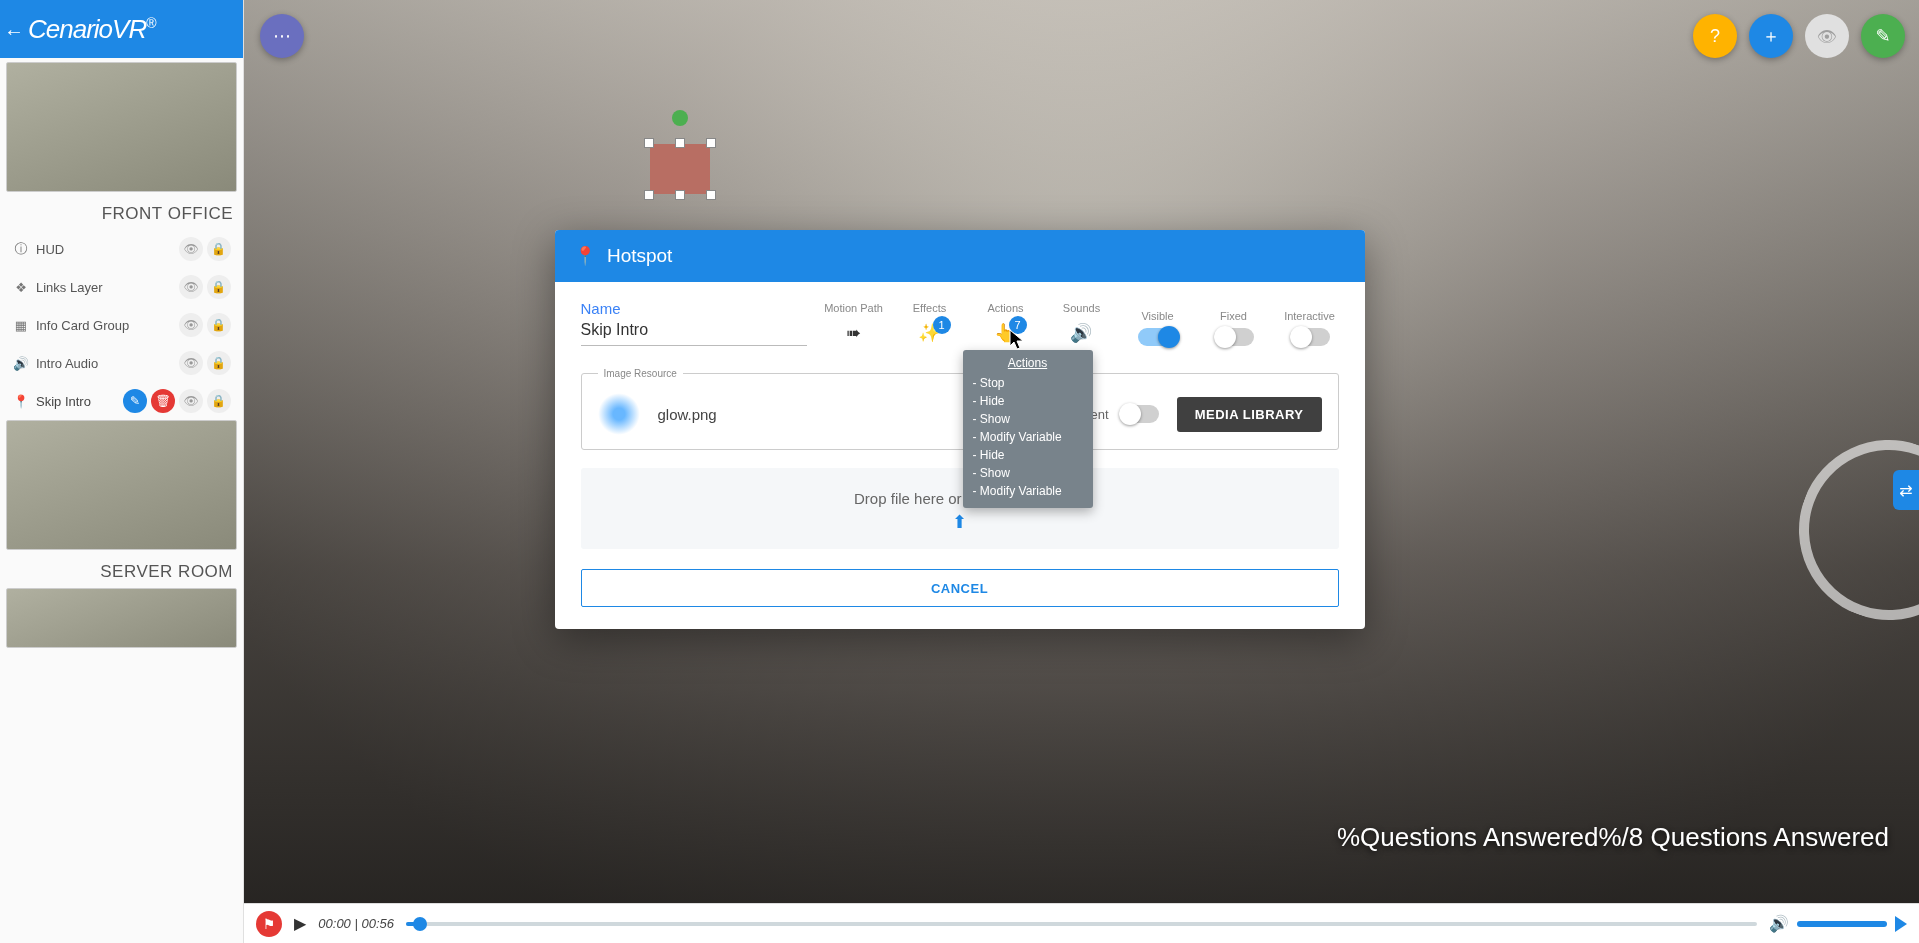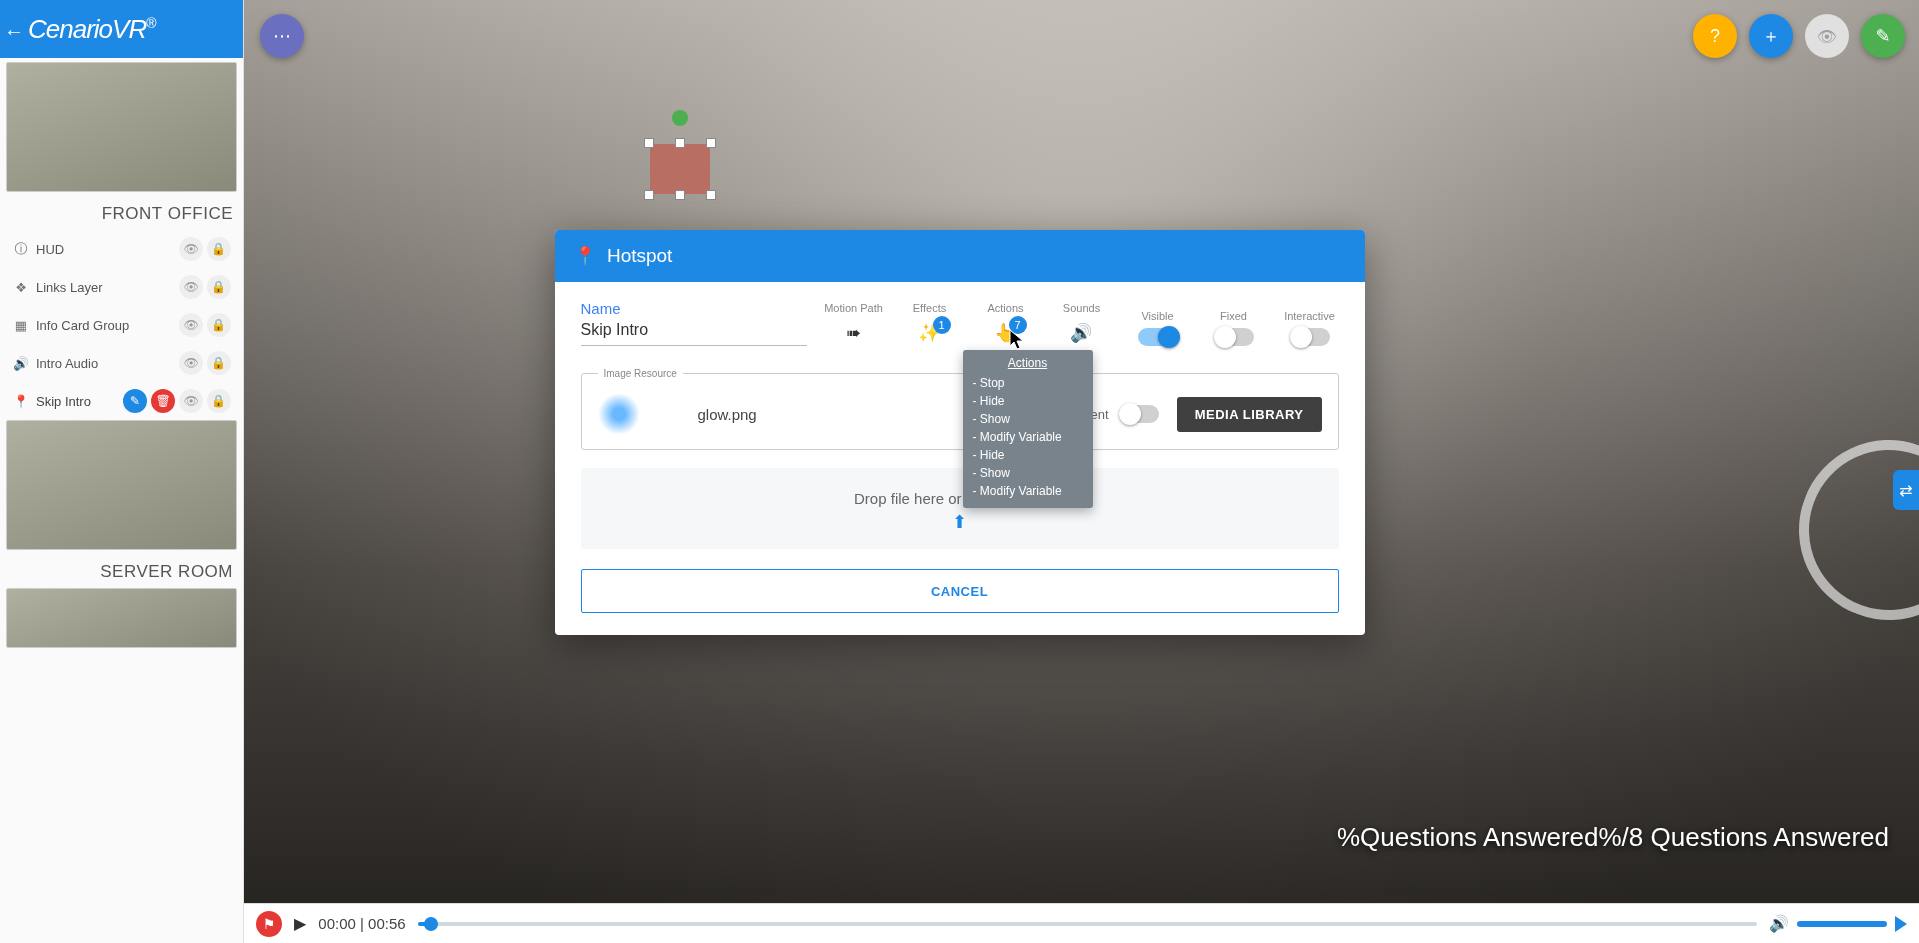--- a/index.html
+++ b/index.html
@@ -49,21 +49,21 @@
 .gizmo .box { width:60px; height:50px; background:#b86e63; margin-top:18px; position:relative; }
 .gizmo .h { position:absolute; width:10px; height:10px; background:#fff; border:1px solid #888; }
 .gizmo .h.tl { left:-6px; top:-6px; } .gizmo .h.tr { right:-6px; top:-6px; }
 .gizmo .h.bl { left:-6px; bottom:-6px; } .gizmo .h.br { right:-6px; bottom:-6px; }
 .gizmo .h.tm { left:50%; margin-left:-5px; top:-6px; } .gizmo .h.bm { left:50%; margin-left:-5px; bottom:-6px; }
 
 
 .timeline { position:absolute; left:244px; right:0; bottom:0; height:40px; background:#fff; display:flex; align-items:center; padding:0 12px; gap:12px; z-index:30; border-top:1px solid #ddd; }
 .timeline .flag { width:26px; height:26px; border-radius:50%; background:#e53935; display:inline-flex; align-items:center; justify-content:center; color:#fff; font-size:14px; }
 .timeline .play { font-size:16px; color:#333; cursor:pointer; }
-.timeline .time { font-size:15px; color:#444; }
+.timeline .time { font-size:13px; color:#444;font-style:italic; }
 .timeline .track { flex:1; height:4px; background:#cfd8dc; border-radius:2px; position:relative; }
 .timeline .track .prog { position:absolute; left:0; top:0; height:100%; width:1%; background:#1e88e5; border-radius:2px; }
 .timeline .track .knob { position:absolute; left:1%; top:50%; width:14px; height:14px; background:#1e88e5; border-radius:50%; transform:translate(-50%,-50%); }
 .timeline .vol { display:flex; align-items:center; gap:8px; }
 .timeline .vol .vtrack { width:90px; height:6px; background:#1e88e5; border-radius:3px; }
 .timeline .vol .vtri { width:0; height:0; border-top:8px solid transparent; border-bottom:8px solid transparent; border-left:12px solid #1e88e5; }
 
 
 .modal { position:absolute; left:50%; top:230px; transform:translateX(-50%); width:810px; background:#fff; border-radius:4px; box-shadow:0 10px 40px rgba(0,0,0,.4); z-index:40; overflow:visible; }
 .modal .m-head { background:#1e88e5; color:#fff; height:52px; display:flex; align-items:center; padding:0 20px; font-size:19px; border-radius:4px 4px 0 0; }
@@ -82,33 +82,33 @@
 
 
 .tog { width:40px; height:18px; background:#d0d0d0; border-radius:9px; position:relative; cursor:pointer; }
 .tog .knob { position:absolute; top:-2px; width:22px; height:22px; background:#fff; border-radius:50%; box-shadow:0 1px 3px rgba(0,0,0,.4); left:0; transition:left .1s; }
 .tog.on { background:#90caf9; } .tog.on .knob { left:20px; background:#1e88e5; }
 
 
 .fset { margin-top:22px; border:1px solid #ccc; border-radius:3px; padding:14px 16px; display:flex; align-items:center; gap:18px; position:relative; }
 .fset legend { font-size:10px; color:#888; padding:0 6px; }
 .fset .thumb { width:42px; height:42px; border-radius:50%; background: radial-gradient(circle,#68b7ff 20%, rgba(104,183,255,0) 70%); }
-.fset .fname { font-size:15px; color:#444; flex:1;margin-left:40px; }
+.fset .fname { font-size:15px; color:#444; flex:1; }
 .fset .trans { display:flex; align-items:center; gap:10px; font-size:13px; color:#666; }
 .fset .mlib { background:#404040; color:#fff; border:none; padding:10px 18px; border-radius:3px; font-size:13px; font-weight:600; letter-spacing:.5px; cursor:pointer; }
 
 
 .drop { margin-top:18px; background:#f5f7f9; border-radius:3px; padding:22px 10px 16px; text-align:center; color:#666; }
 .drop .d1 { font-size:15px; margin-bottom:4px; }
 .drop .d2 { font-size:12px; color:#888; margin-bottom:8px; }
 .drop .up { color:#1e88e5; font-size:18px; }
 
 
 .btn-row { margin-top:20px; display:flex; gap:4px; }
-.btn-row button { flex:1; height:44px; font-size:13px; font-weight:600; letter-spacing:.5px; cursor:pointer; border-radius:2px; }
+.btn-row button { flex:1; height:38px; font-size:13px; font-weight:600; letter-spacing:.5px; cursor:pointer; border-radius:2px; }
 .btn-row .cancel { background:#fff; color:#1e88e5; border:1px solid #1e88e5; }
 .btn-row .done { background:#1e88e5; color:#fff; border:none; }
 
 
 .popover { position:absolute; left:408px; top:120px; width:130px; background:#78838b; color:#fff; border-radius:3px; padding:6px 10px 8px; font-size:12px; box-shadow:0 4px 12px rgba(0,0,0,.3); z-index:60; }
 .popover .pt { text-align:center; text-decoration:underline; font-size:12px; margin-bottom:4px; }
 .popover .pi { padding:2px 0; }
 .popover .pi::before { content:"- "; }
 
 

